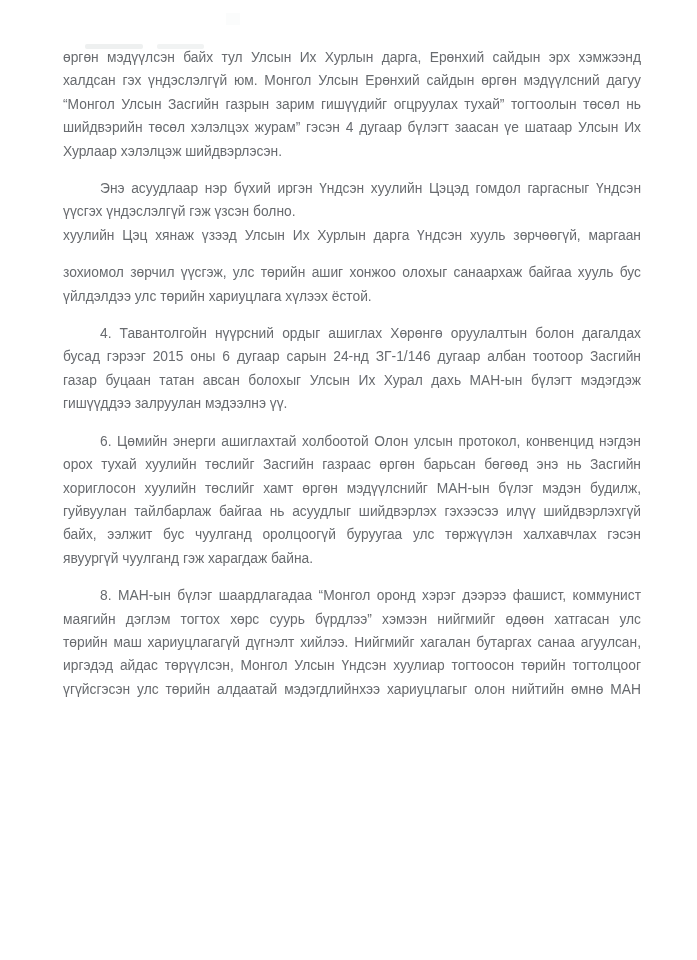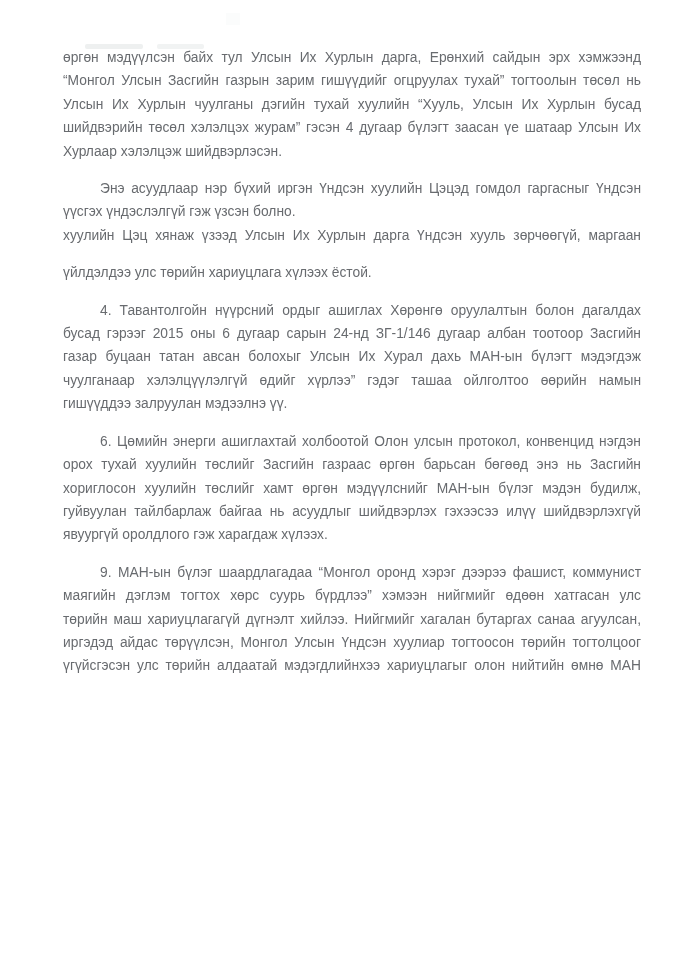--- a/index.html
+++ b/index.html
@@ -69,49 +69,50 @@
       #d2d4d5 80%, #d9dbdc 100%);
   }
 </style>
 </head>
 <body>
 
 <div class="page">
   <div class="text-block" id="doc" style="color: rgb(104, 107, 111);">
       <div class="para">
         <div class="line">өргөн мэдүүлсэн байх тул Улсын Их Хурлын дарга, Ерөнхий сайдын эрх хэмжээнд</div>
+        <div class="line">халдсан гэх үндэслэлгүй юм. Монгол Улсын Ерөнхий сайдын өргөн мэдүүлсний дагуу</div>
         <div class="line">“Монгол Улсын Засгийн газрын зарим гишүүдийг огцруулах тухай” тогтоолын төсөл нь</div>
-        <div class="line">Улсын Их Хурлын чуулганы дэгийн тухай хуулийн “Хууль, Улсын Их Хурлын бусад</div>
         <div class="line">шийдвэрийн төсөл хэлэлцэх журам” гэсэн 4 дугаар бүлэгт заасан үе шатаар Улсын Их</div>
         <div class="line last">Хурлаар хэлэлцэж шийдвэрлэсэн.</div>
       </div>
       <div class="para">
         <div class="line first-indent">Энэ асуудлаар нэр бүхий иргэн Үндсэн хуулийн Цэцэд гомдол гаргасныг Үндсэн</div>
         <div class="line last">үүсгэх үндэслэлгүй гэж үзсэн болно.</div>
         <div class="line">хуулийн Цэц хянаж үзээд Улсын Их Хурлын дарга Үндсэн хууль зөрчөөгүй, маргаан</div>
       </div>
       <div class="para">
+        <div class="line">зохиомол зөрчил үүсгэж, улс төрийн ашиг хонжоо олохыг санаархаж байгаа хууль бус</div>
         <div class="line last">үйлдэлдээ улс төрийн хариуцлага хүлээх ёстой.</div>
       </div>
       <div class="para">
         <div class="line first-indent">4. Тавантолгойн нүүрсний ордыг ашиглах Хөрөнгө оруулалтын болон дагалдах</div>
         <div class="line">бусад гэрээг 2015 оны 6 дугаар сарын 24-нд ЗГ-1/146 дугаар албан тоотоор Засгийн</div>
         <div class="line">газар буцаан татан авсан болохыг Улсын Их Хурал дахь МАН-ын бүлэгт мэдэгдэж</div>
-        <div class="line">чуулганаар хэлэлцүүлэлгүй өдийг хүрлээ” гэдэг ташаа ойлголтоо өөрийн намын</div>
         <div class="line last">гишүүддээ залруулан мэдээлнэ үү.</div>
       </div>
       <div class="para">
         <div class="line first-indent">6. Цөмийн энерги ашиглахтай холбоотой Олон улсын протокол, конвенцид нэгдэн</div>
         <div class="line">орох тухай хуулийн төслийг Засгийн газраас өргөн барьсан бөгөөд энэ нь Засгийн</div>
         <div class="line">хориглосон хуулийн төслийг хамт өргөн мэдүүлснийг МАН-ын бүлэг мэдэн будилж,</div>
         <div class="line">гуйвуулан тайлбарлаж байгаа нь асуудлыг шийдвэрлэх гэхээсээ илүү шийдвэрлэхгүй</div>
-        <div class="line last">явуургүй оролдлого гэж харагдаж хүлээх.</div>
+        <div class="line">байх, ээлжит бус чуулганд оролцоогүй буруугаа улс төржүүлэн халхавчлах гэсэн</div>
+        <div class="line last">явуургүй чуулганд гэж харагдаж байна.</div>
       </div>
       <div class="para continues">
-        <div class="line first-indent">9. МАН-ын бүлэг шаардлагадаа “Монгол оронд хэрэг дээрээ фашист, коммунист</div>
+        <div class="line first-indent">8. МАН-ын бүлэг шаардлагадаа “Монгол оронд хэрэг дээрээ фашист, коммунист</div>
         <div class="line">маягийн дэглэм тогтох хөрс суурь бүрдлээ” хэмээн нийгмийг өдөөн хатгасан улс</div>
         <div class="line">төрийн маш хариуцлагагүй дүгнэлт хийлээ. Нийгмийг хагалан бутаргах санаа агуулсан,</div>
         <div class="line">иргэдэд айдас төрүүлсэн, Монгол Улсын Үндсэн хуулиар тогтоосон төрийн тогтолцоог</div>
         <div class="line last">үгүйсгэсэн улс төрийн алдаатай мэдэгдлийнхээ хариуцлагыг олон нийтийн өмнө МАН</div>
       </div>
     </div>
   <div class="artifact smudge-a"></div>
   <div class="artifact dash-a"></div>
   <div class="artifact dash-b"></div>
   <div class="artifact dash-c"></div>

